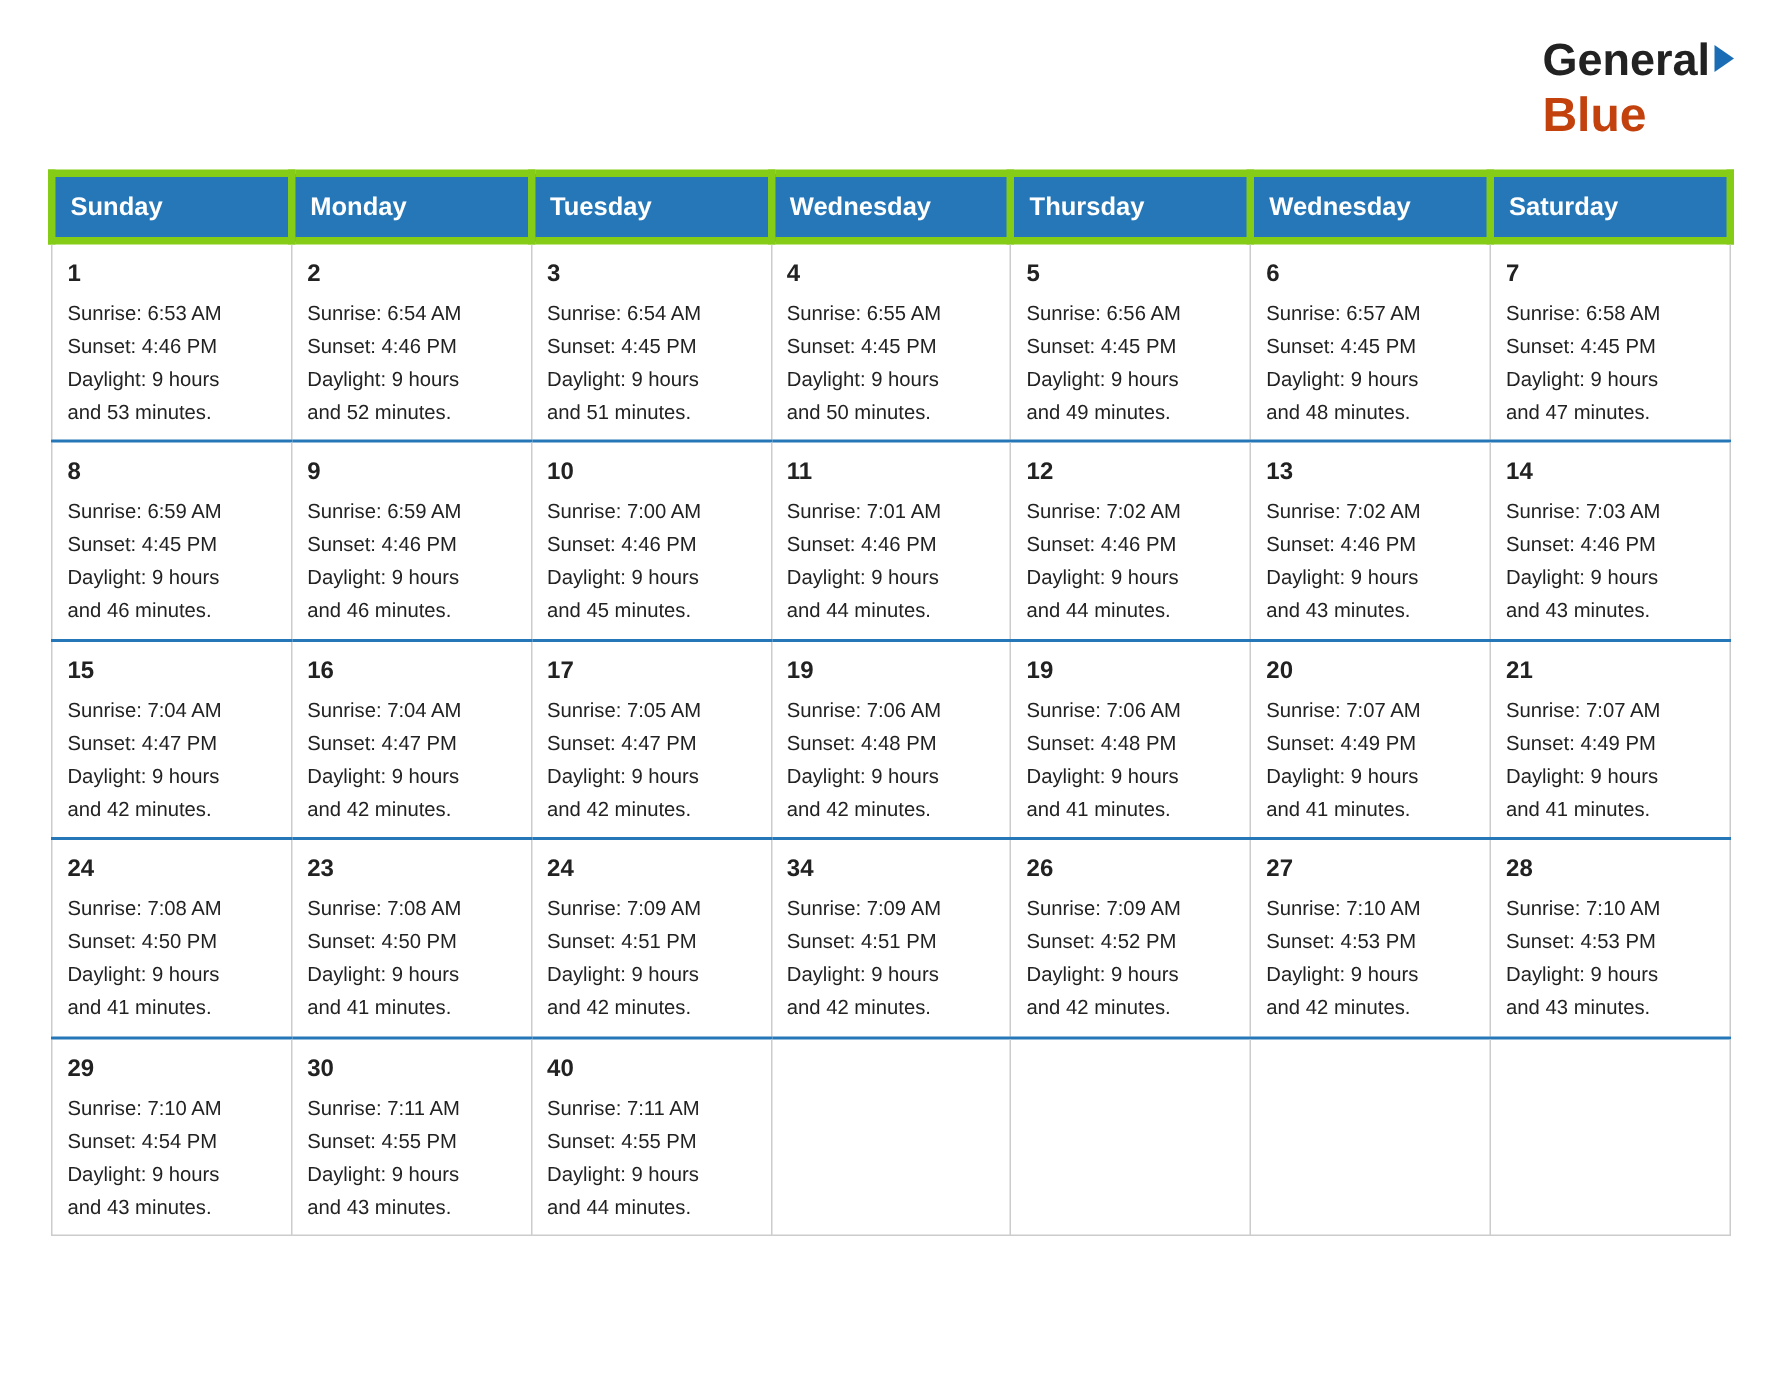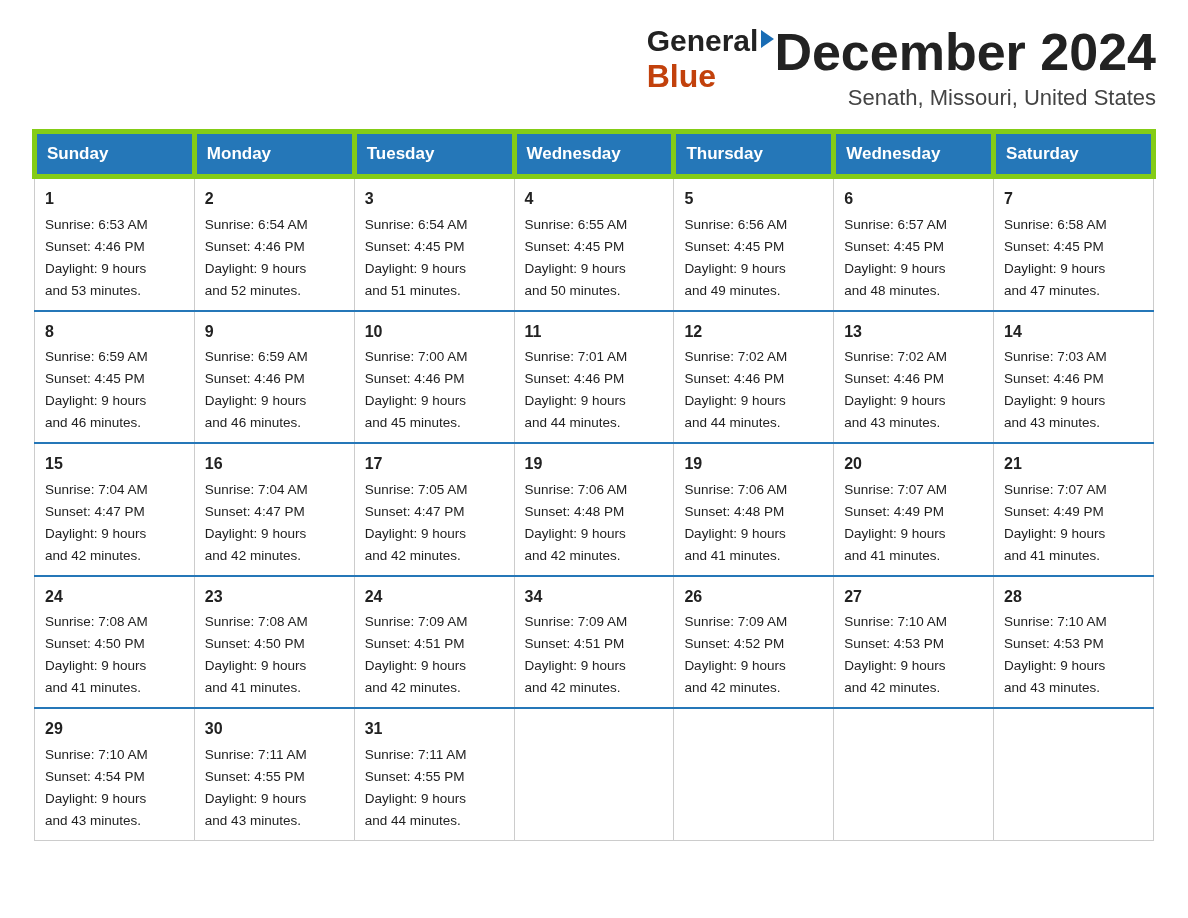--- a/index.html
+++ b/index.html
@@ -104,24 +104,20 @@
 <body>
 
 <div class="header-row">
   <div class="logo-col">
     <div class="logo-row1">
       <span class="logo-general">General</span>
       <span class="logo-triangle"></span>
     </div>
     <span class="logo-blue-word">Blue</span>
   </div>
-  <div class="title-block">
-    <h1>December 2024</h1>
-    <h2>Senath, Missouri, United States</h2>
-  </div>
 </div>
 
 <table>
   <thead>
     <tr id="header-row">
         <th>Sunday</th>
         <th>Monday</th>
         <th>Tuesday</th>
         <th>Wednesday</th>
         <th>Thursday</th>
@@ -162,20 +158,20 @@
         <td><span class="day-num">23</span><span class="day-info">Sunrise: 7:08 AM<br>Sunset: 4:50 PM<br>Daylight: 9 hours<br>and 41 minutes.</span></td>
         <td><span class="day-num">24</span><span class="day-info">Sunrise: 7:09 AM<br>Sunset: 4:51 PM<br>Daylight: 9 hours<br>and 42 minutes.</span></td>
         <td><span class="day-num">34</span><span class="day-info">Sunrise: 7:09 AM<br>Sunset: 4:51 PM<br>Daylight: 9 hours<br>and 42 minutes.</span></td>
         <td><span class="day-num">26</span><span class="day-info">Sunrise: 7:09 AM<br>Sunset: 4:52 PM<br>Daylight: 9 hours<br>and 42 minutes.</span></td>
         <td><span class="day-num">27</span><span class="day-info">Sunrise: 7:10 AM<br>Sunset: 4:53 PM<br>Daylight: 9 hours<br>and 42 minutes.</span></td>
         <td><span class="day-num">28</span><span class="day-info">Sunrise: 7:10 AM<br>Sunset: 4:53 PM<br>Daylight: 9 hours<br>and 43 minutes.</span></td>
       </tr>
       <tr>
         <td><span class="day-num">29</span><span class="day-info">Sunrise: 7:10 AM<br>Sunset: 4:54 PM<br>Daylight: 9 hours<br>and 43 minutes.</span></td>
         <td><span class="day-num">30</span><span class="day-info">Sunrise: 7:11 AM<br>Sunset: 4:55 PM<br>Daylight: 9 hours<br>and 43 minutes.</span></td>
-        <td><span class="day-num">31</span><span class="day-info">Sunrise: 7:11 AM<br>Sunset: 4:55 PM<br>Daylight: 9 hours<br>and 44 minutes.</span></td>
+        <td><span class="day-num">40</span><span class="day-info">Sunrise: 7:11 AM<br>Sunset: 4:55 PM<br>Daylight: 9 hours<br>and 44 minutes.</span></td>
         <td class="empty"></td>
         <td class="empty"></td>
         <td class="empty"></td>
         <td class="empty"></td>
       </tr>
     </tbody>
 </table>
 
 </body></html>

